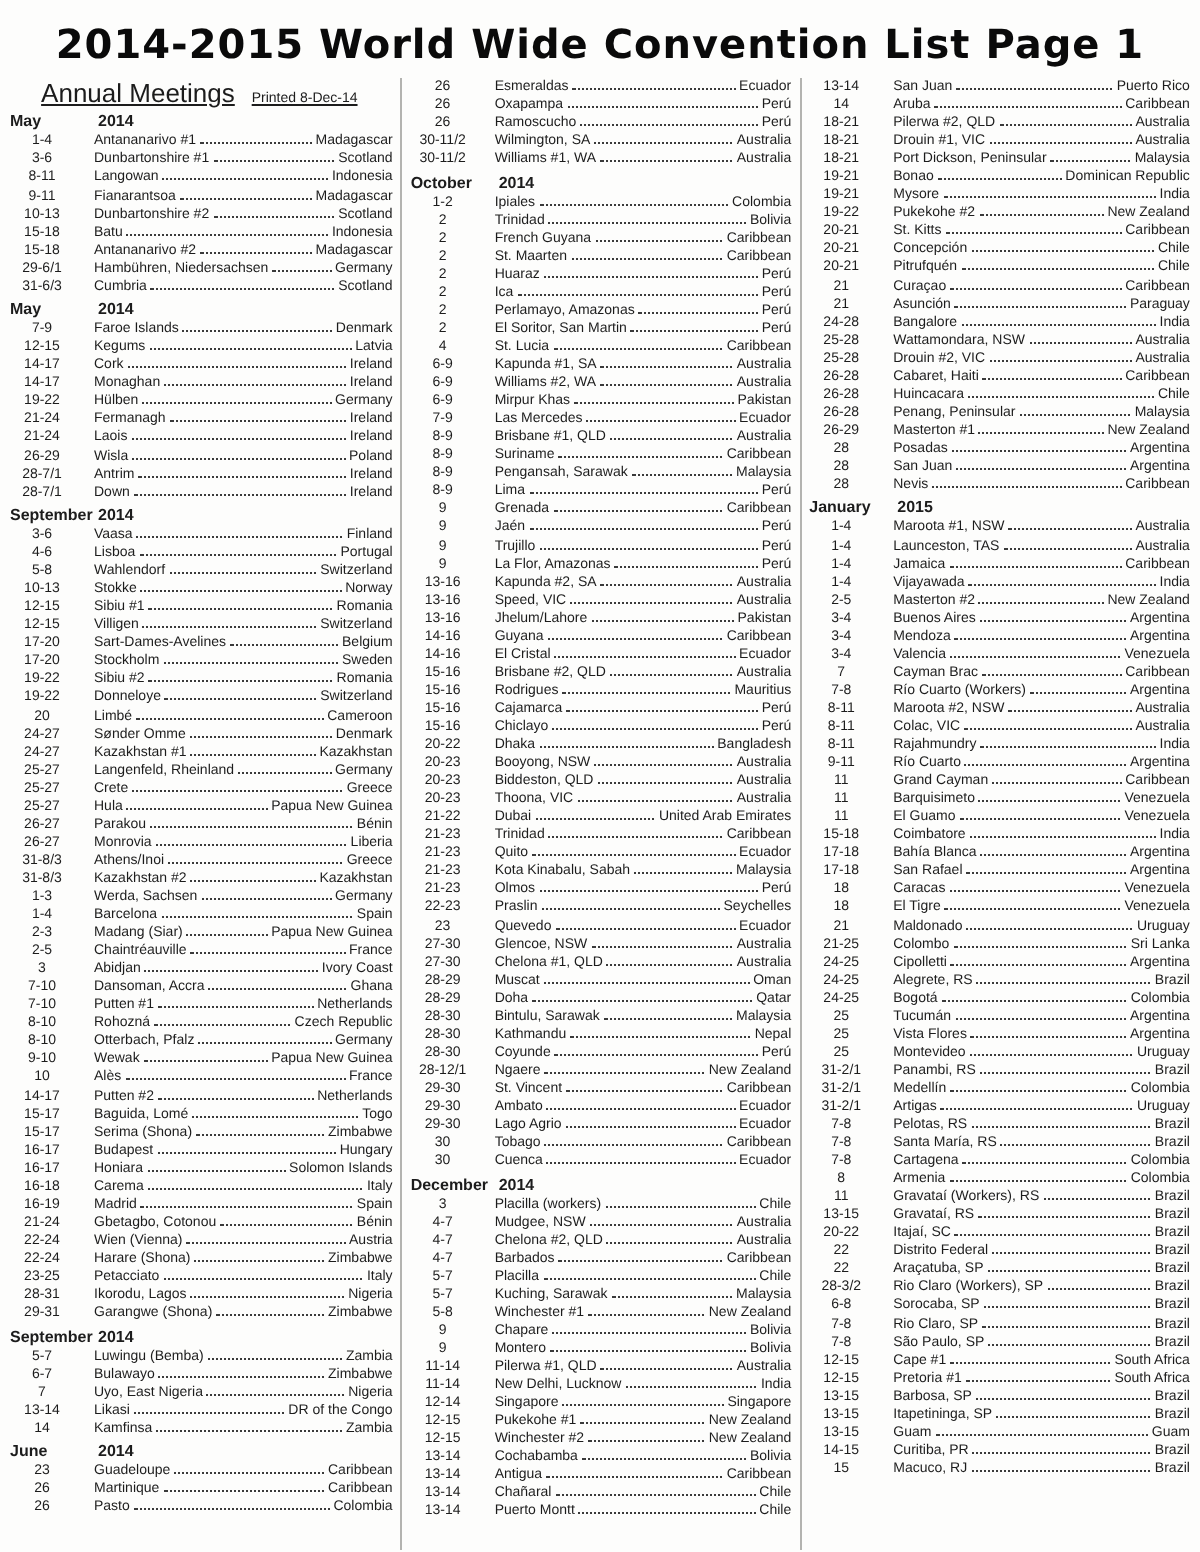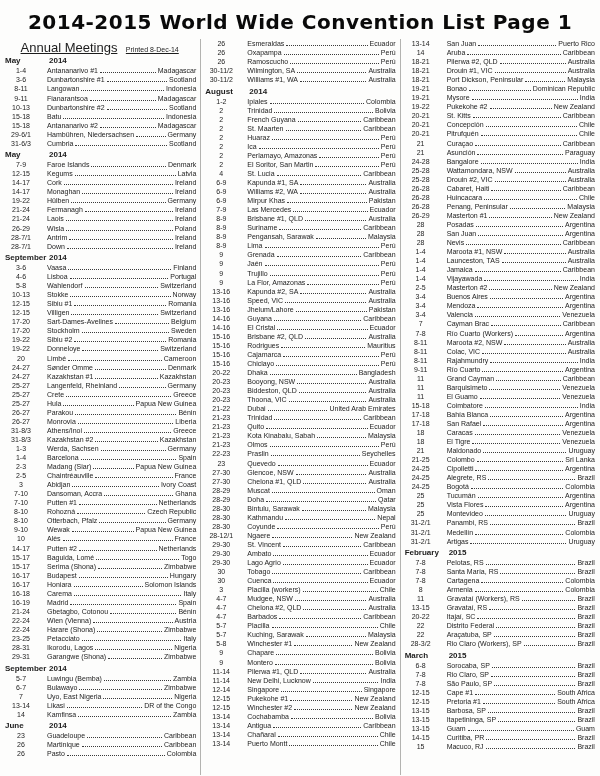--- a/index.html
+++ b/index.html
@@ -495,21 +495,21 @@
           <span class="p">Wilmington, SA</span>
           <span class="dots"></span>
           <span class="c">Australia</span>
         </div>
         <div class="row">
           <span class="d">30-11/2</span>
           <span class="p">Williams #1, WA</span>
           <span class="dots"></span>
           <span class="c">Australia</span>
         </div>
-        <div class="month"><span class="mname">August</span><span class="myear">2014</span></div>
+        <div class="month"><span class="mname">October</span><span class="myear">2014</span></div>
         <div class="row">
           <span class="d">1-2</span>
           <span class="p">Ipiales</span>
           <span class="dots"></span>
           <span class="c">Colombia</span>
         </div>
         <div class="row">
           <span class="d">2</span>
           <span class="p">Trinidad</span>
           <span class="dots"></span>
@@ -820,20 +820,21 @@
           <span class="p">Tobago</span>
           <span class="dots"></span>
           <span class="c">Caribbean</span>
         </div>
         <div class="row">
           <span class="d">30</span>
           <span class="p">Cuenca</span>
           <span class="dots"></span>
           <span class="c">Ecuador</span>
         </div>
+        <div class="month"><span class="mname">December</span><span class="myear">2014</span></div>
         <div class="row">
           <span class="d">3</span>
           <span class="p">Placilla (workers)</span>
           <span class="dots"></span>
           <span class="c">Chile</span>
         </div>
         <div class="row">
           <span class="d">4-7</span>
           <span class="p">Mudgee, NSW</span>
           <span class="dots"></span>
@@ -1068,20 +1069,21 @@
           <span class="p">San Juan</span>
           <span class="dots"></span>
           <span class="c">Argentina</span>
         </div>
         <div class="row">
           <span class="d">28</span>
           <span class="p">Nevis</span>
           <span class="dots"></span>
           <span class="c">Caribbean</span>
         </div>
+        <div class="month"><span class="mname">January</span><span class="myear">2015</span></div>
         <div class="row">
           <span class="d">1-4</span>
           <span class="p">Maroota #1, NSW</span>
           <span class="dots"></span>
           <span class="c">Australia</span>
         </div>
         <div class="row">
           <span class="d">1-4</span>
           <span class="p">Launceston, TAS</span>
           <span class="dots"></span>
@@ -1266,21 +1268,20 @@
           <span class="p">Medellín</span>
           <span class="dots"></span>
           <span class="c">Colombia</span>
         </div>
         <div class="row">
           <span class="d">31-2/1</span>
           <span class="p">Artigas</span>
           <span class="dots"></span>
           <span class="c">Uruguay</span>
         </div>
-        <div class="month"><span class="mname">February</span><span class="myear">2015</span></div>
         <div class="row">
           <span class="d">7-8</span>
           <span class="p">Pelotas, RS</span>
           <span class="dots"></span>
           <span class="c">Brazil</span>
         </div>
         <div class="row">
           <span class="d">7-8</span>
           <span class="p">Santa María, RS</span>
           <span class="dots"></span>
@@ -1327,21 +1328,20 @@
           <span class="p">Araçatuba, SP</span>
           <span class="dots"></span>
           <span class="c">Brazil</span>
         </div>
         <div class="row">
           <span class="d">28-3/2</span>
           <span class="p">Rio Claro (Workers), SP</span>
           <span class="dots"></span>
           <span class="c">Brazil</span>
         </div>
-        <div class="month"><span class="mname">March</span><span class="myear">2015</span></div>
         <div class="row">
           <span class="d">6-8</span>
           <span class="p">Sorocaba, SP</span>
           <span class="dots"></span>
           <span class="c">Brazil</span>
         </div>
         <div class="row">
           <span class="d">7-8</span>
           <span class="p">Rio Claro, SP</span>
           <span class="dots"></span>

